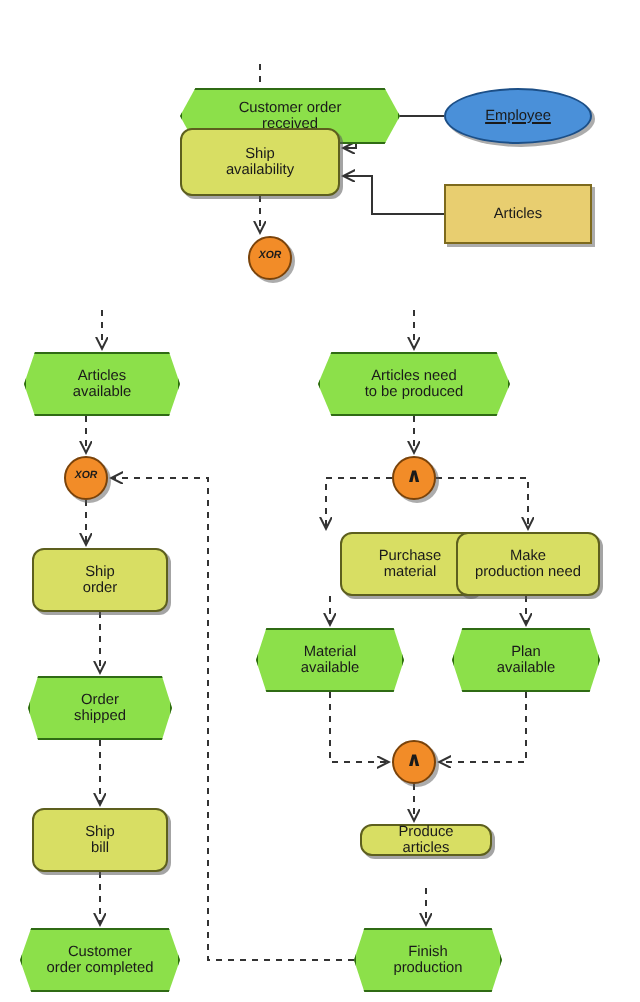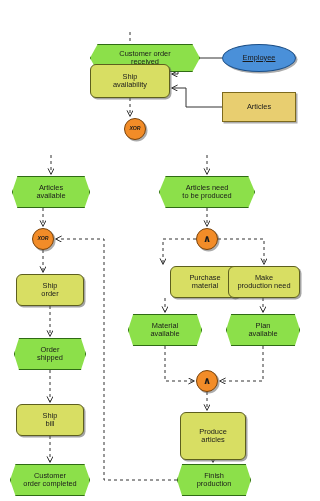--- a/index.html
+++ b/index.html
@@ -166,21 +166,21 @@
 
   <div class="node conn and" style="left:196px;top:370px;width:22px;height:22px;">
     <span class="lbl">∧</span>
   </div>
 
   <div class="node func" style="left:16px;top:404px;width:68px;height:32px;">
     <span class="lbl">Ship
 bill</span>
   </div>
 
-  <div class="node func" style="left:180px;top:412px;width:66px;height:48px;">
+  <div class="node func" style="left:180px;top:412px;width:66px;height:16px;">
     <span class="lbl">Produce
 articles</span>
   </div>
 
   <div class="node event" style="left:10px;top:464px;width:80px;height:32px;text-align:center;">
     <span class="lbl">Customer
 order completed</span>
   </div>
 
   <div class="node event" style="left:177px;top:464px;width:74px;height:32px;">

